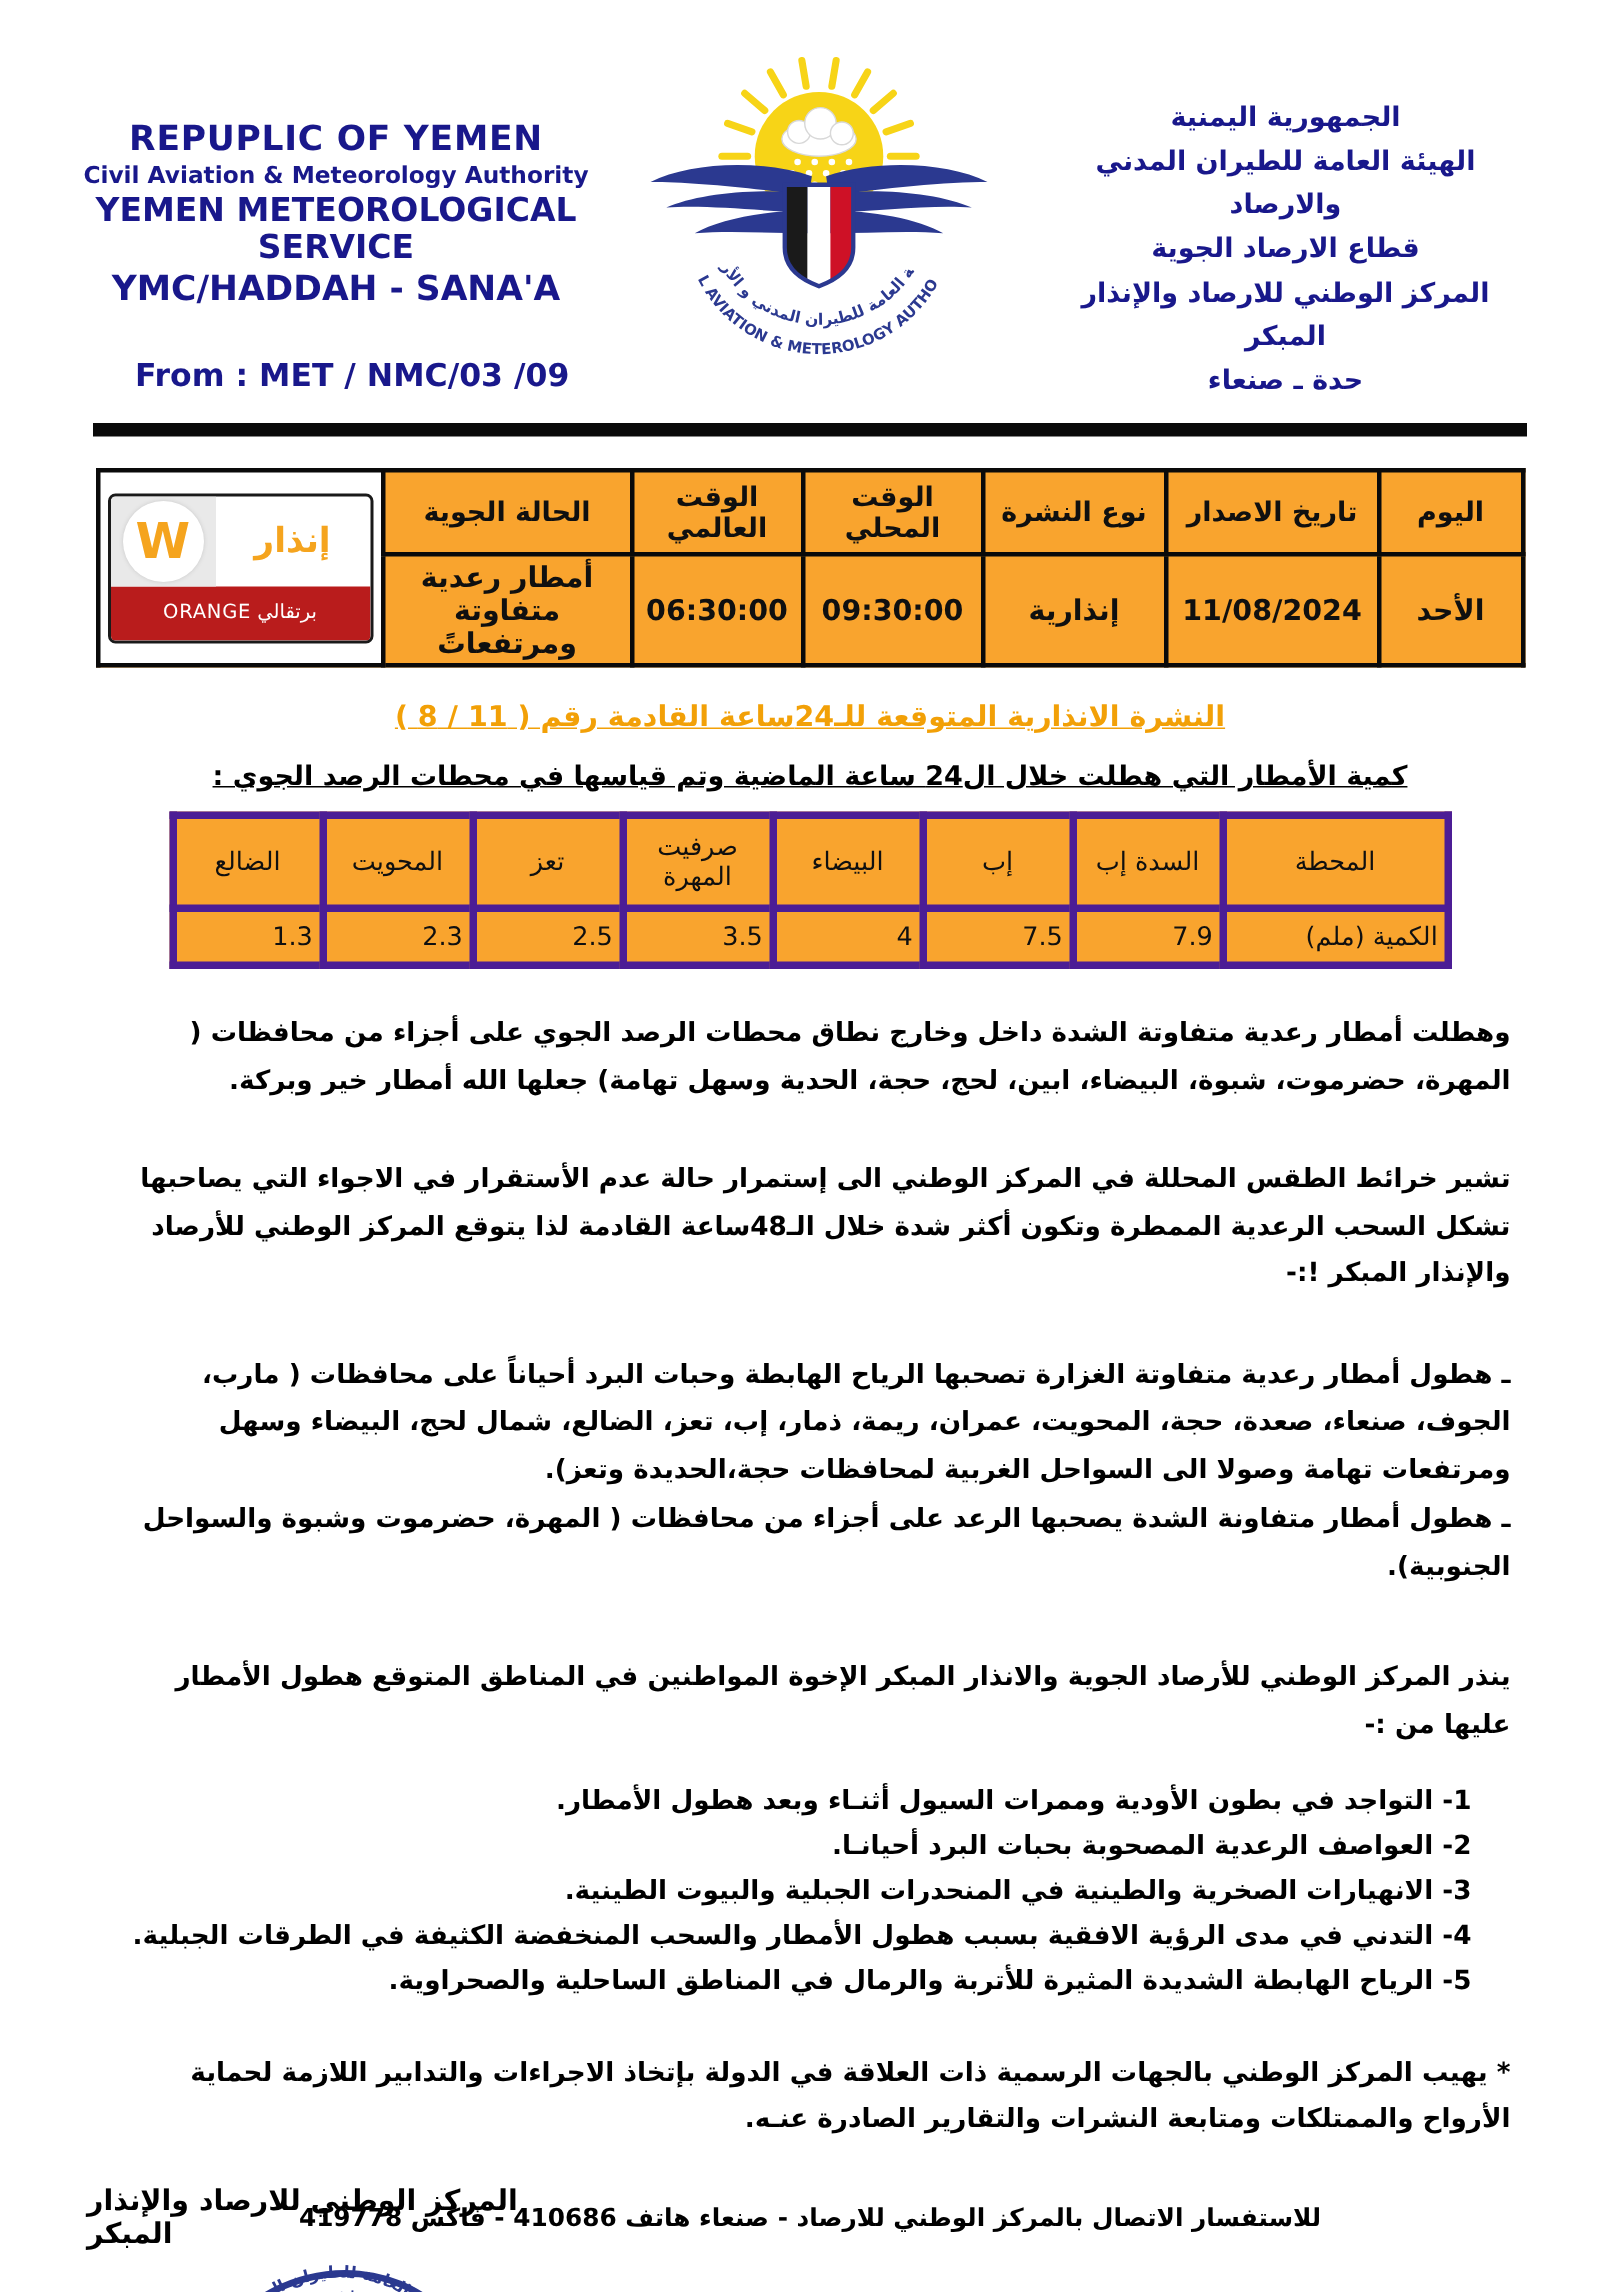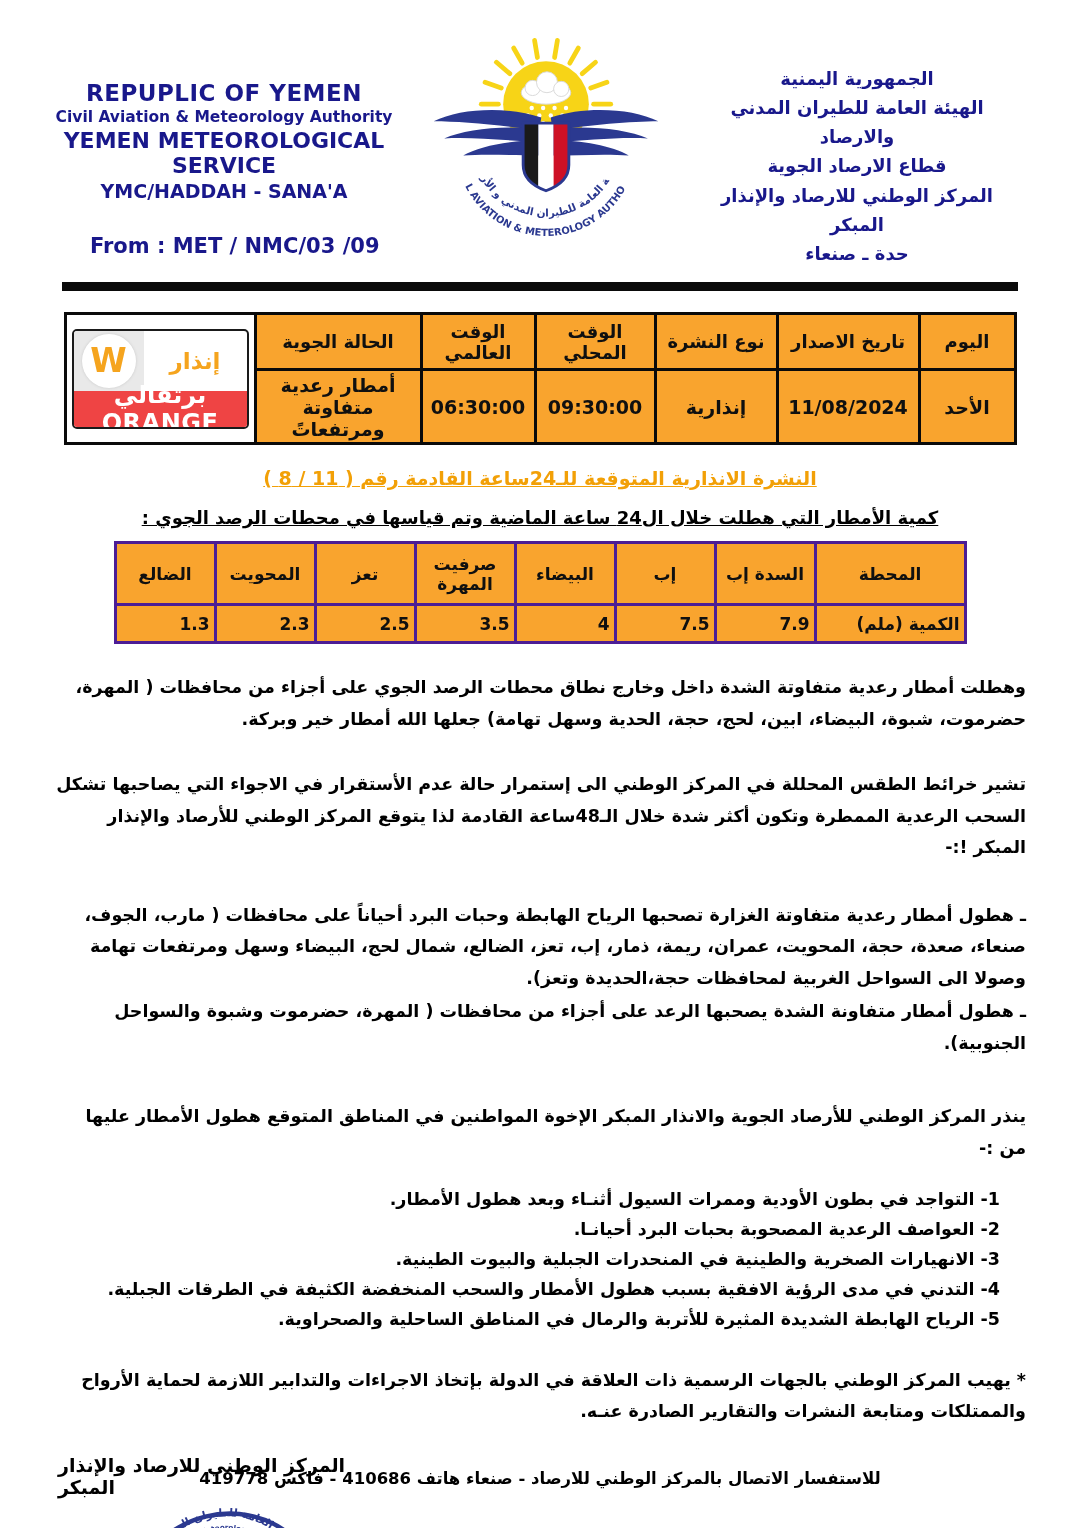--- a/index.html
+++ b/index.html
@@ -12,57 +12,57 @@
     font-family:"DejaVu Sans", sans-serif;
     overflow:hidden;
     color:#000;
   }
   
   .hdr { display:flex; padding:52px 58px 0 48px; }
   .hdr-en { width:352px; text-align:center; color:#19188B; font-weight:bold; padding-top:28px; }
   .hdr-en .l1 { font-size:23px; letter-spacing:.5px; }
   .hdr-en .l2 { font-size:15.5px; margin-top:2px; }
   .hdr-en .l3 { font-size:22px; margin-top:2px; }
-  .hdr-en .l4 { font-size:19px; margin-top:2px; }
+  .hdr-en .l4 { font-size:23px; margin-top:2px; }
   .hdr-en .from { font-size:21px; text-align:left; margin-top:32px; padding-left:2px;margin-left:40px; }
   .hdr-logo { flex:1; display:flex; justify-content:center; align-items:flex-start; margin-top:-18px; }
   .hdr-ar { width:330px; direction:rtl; text-align:center; color:#19188B; font-weight:bold;
             font-size:18px; line-height:1.62; padding-top:12px; }
   .rule { height:9px; background:#0a0a0a; margin:14px 62px 0 62px; }
   
   table.warn { direction:rtl; border-collapse:collapse; width:950px; margin:21px auto 0 auto;
                background:#F9A42E; table-layout:fixed; }
   table.warn th, table.warn td { border:3px solid #0a0a0a; text-align:center; vertical-align:middle;
                font-weight:bold; color:#101010; padding:2px 4px; }
   table.warn tr.hd { height:56px; font-size:18px; }
   table.warn tr.vl { height:74px; font-size:19px; }
   table.warn td.badge-cell { background:#fff; padding:5px; }
   .badge { border:2px solid #1a1a1a; border-radius:5px; overflow:hidden; background:#fff; }
   .badge-top { display:flex; direction:ltr; height:60px; }
   .w-box { width:70px; background:#e9e9e9; display:flex; align-items:center; justify-content:center; }
   .w-circle { width:54px; height:54px; border-radius:50%; background:#fff; box-shadow:0 0 3px #c9c9c9;
               color:#F5A41E; font-size:33px; font-weight:bold; display:flex; align-items:center; justify-content:center; }
   .badge-word { flex:1; direction:rtl; color:#F5A41E; font-size:23px; font-weight:bold;
                 display:flex; align-items:center; justify-content:center; }
-  .badge-level { height:36px; background:#ef4444; color:#fff; direction:rtl; font-size:24px;
-                 font-weight:bold; letter-spacing:.5px; display:flex; align-items:center; justify-content:center; }
+  .badge-level { height:36px; background:#b91c1c; color:#fff; direction:rtl; font-size:13px;
+                 font-weight:normal; letter-spacing:.5px; display:flex; align-items:center; justify-content:center; }
   
   .btitle { direction:rtl; text-align:center; color:#F2A007; font-size:19px; font-weight:bold;
             text-decoration:underline; margin-top:22px; }
   .caption { direction:rtl; text-align:center; font-size:18px; font-weight:bold;
              text-decoration:underline; margin-top:18px; }
   
   table.rain { direction:rtl; border-collapse:collapse; width:850px; margin:13px auto 0 auto;
                background:#F9A42E; table-layout:fixed; }
-  table.rain th, table.rain td { border:3px solid #4c1d95; vertical-align:middle;
-               font-weight:bold; color:#101010; padding:2px 4px; }
+  table.rain th, table.rain td { border:5px solid #4c1d95; vertical-align:middle;
+               font-weight:normal; color:#101010; padding:2px 4px; }
   table.rain tr.hd { height:62px; font-size:17px; }
   table.rain tr.vl { height:38px; font-size:17px; }
   
-  .bodytxt { direction:rtl; padding:0 54px; font-weight:bold; font-size:17.5px; color:#000; }
+  .bodytxt { direction:rtl; padding:0 73px; font-weight:bold; font-size:17.5px; color:#000; }
   .bodytxt p { text-align:right; line-height:1.8; }
   .p1 { margin-top:28px; }
   .p2 { margin-top:34px; }
   .bullets { margin-top:36px; }
   .bullet + .bullet { margin-top:2px; }
   .warnsec { margin-top:42px; }
   .warn-items { margin-top:20px; padding-right:26px; }
   .warn-items p { line-height:1.72; }
   .note { margin-top:30px; }
   

